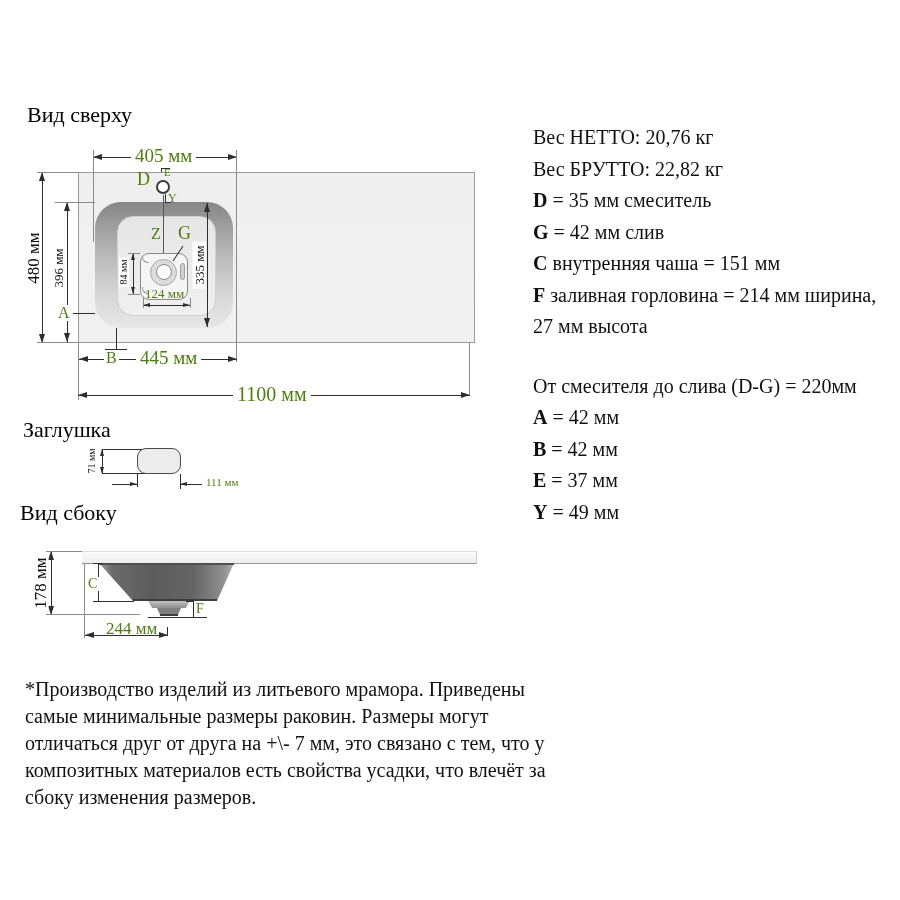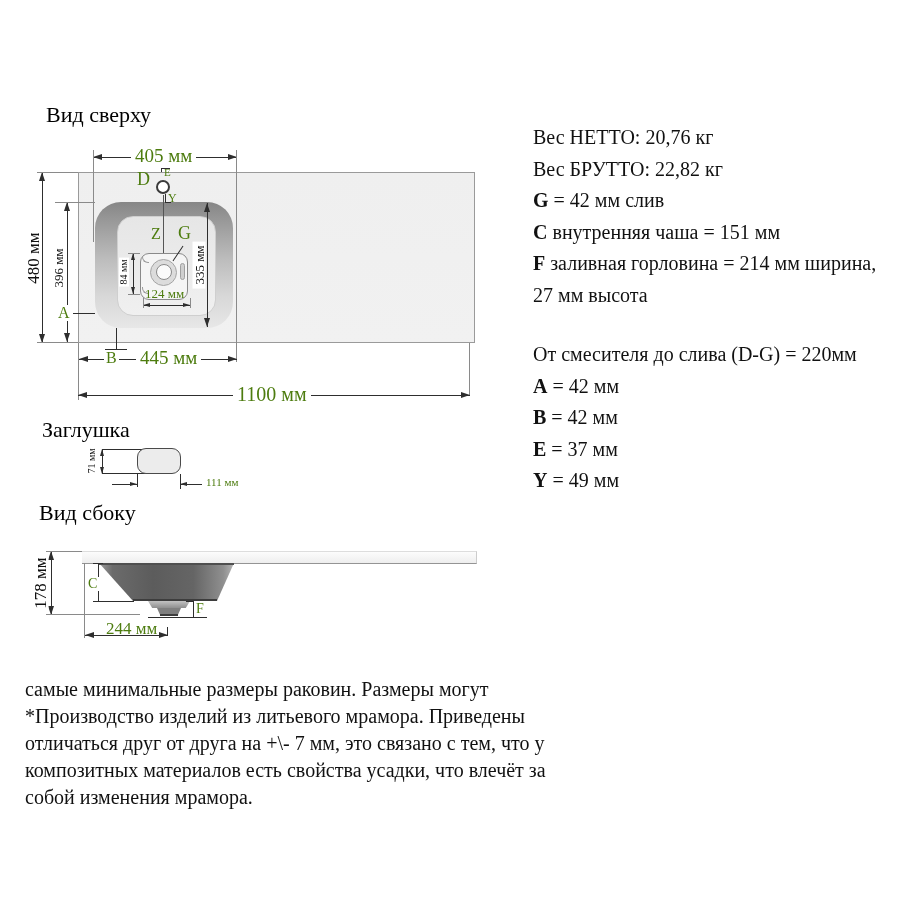--- a/index.html
+++ b/index.html
@@ -1,18 +1,18 @@
 <!DOCTYPE html>
 <html><head>
 <meta charset="utf-8">
 <style>
   html,body{margin:0;padding:0;background:#fff;}
   .page{position:relative;width:900px;height:900px;background:#ffffff;overflow:hidden;
         font-family:"Liberation Serif",serif;color:#111;}
-  .ttl{position:absolute;font-family:"Liberation Serif",serif;color:#000;line-height:1.1;white-space:nowrap;margin-left:19px;}
+  .ttl{position:absolute;font-family:"Liberation Serif",serif;color:#000;line-height:1.1;white-space:nowrap;}
   .dim{position:absolute;font-family:"Liberation Serif",serif;color:#4d7c0f;white-space:nowrap;line-height:1;}
   .vdim{position:absolute;font-family:"Liberation Serif",serif;color:#111;white-space:nowrap;line-height:1;
         transform:translate(-50%,-50%) rotate(-90deg);}
   .bgw{background:#fff;padding:0 4px;}
   .hl{position:absolute;height:1px;background:#2e2e2e;}
   .vl{position:absolute;width:1px;background:#2e2e2e;}
   .thin{background:#8a8a8a;}
   .ar{position:absolute;width:0;height:0;}
   .ar.l{border-top:3px solid transparent;border-bottom:3px solid transparent;border-right:9px solid #2e2e2e;}
   .ar.r{border-top:3px solid transparent;border-bottom:3px solid transparent;border-left:9px solid #2e2e2e;}
@@ -198,33 +198,34 @@
   <div class="vl thin" style="left:84px;top:563px;height:75px;"></div>
   <div class="hl" style="left:85px;top:635px;width:83px;"></div>
   <div class="ar l" style="left:85px;top:632px;"></div>
   <div class="ar r" style="left:159px;top:632px;"></div>
   <div class="vl" style="left:167px;top:627px;height:8px;"></div>
   <div class="dim" style="left:106px;top:620px;font-size:17px;">244 мм</div>
 
   <div class="specs">
     <div class="line"><b></b><span>Вес НЕТТО: 20,76 кг</span></div>
     <div class="line"><b></b><span>Вес БРУТТО: 22,82 кг</span></div>
+    <div class="line"><b>D</b><span> = 35 мм смеситель</span></div>
     <div class="line"><b>G</b><span> = 42 мм слив</span></div>
     <div class="line"><b>C</b><span> внутренняя чаша = 151 мм</span></div>
     <div class="line"><b>F</b><span> заливная горловина = 214 мм ширина,</span></div>
     <div class="line"><b></b><span>27 мм высота</span></div>
     <div class="gap"></div>
     <div class="line"><b></b><span>От смесителя до слива (D-G) = 220мм</span></div>
     <div class="line"><b>A</b><span> = 42 мм</span></div>
     <div class="line"><b>B</b><span> = 42 мм</span></div>
     <div class="line"><b>E</b><span> = 37 мм</span></div>
     <div class="line"><b>Y</b><span> = 49 мм</span></div>
   </div>
 
   <div class="footnote">
+    <div>*Производство изделий из литьевого мрамора. Приведены</div>
     <div>самые минимальные размеры раковин. Размеры могут</div>
-    <div>*Производство изделий из литьевого мрамора. Приведены</div>
     <div>отличаться друг от друга на +\- 7 мм, это связано с тем, что у</div>
     <div>композитных материалов есть свойства усадки, что влечёт за</div>
-    <div>собой изменения мрамора.</div>
+    <div>сбоку изменения размеров.</div>
   </div>
 
 </div>
 
 </body></html>

